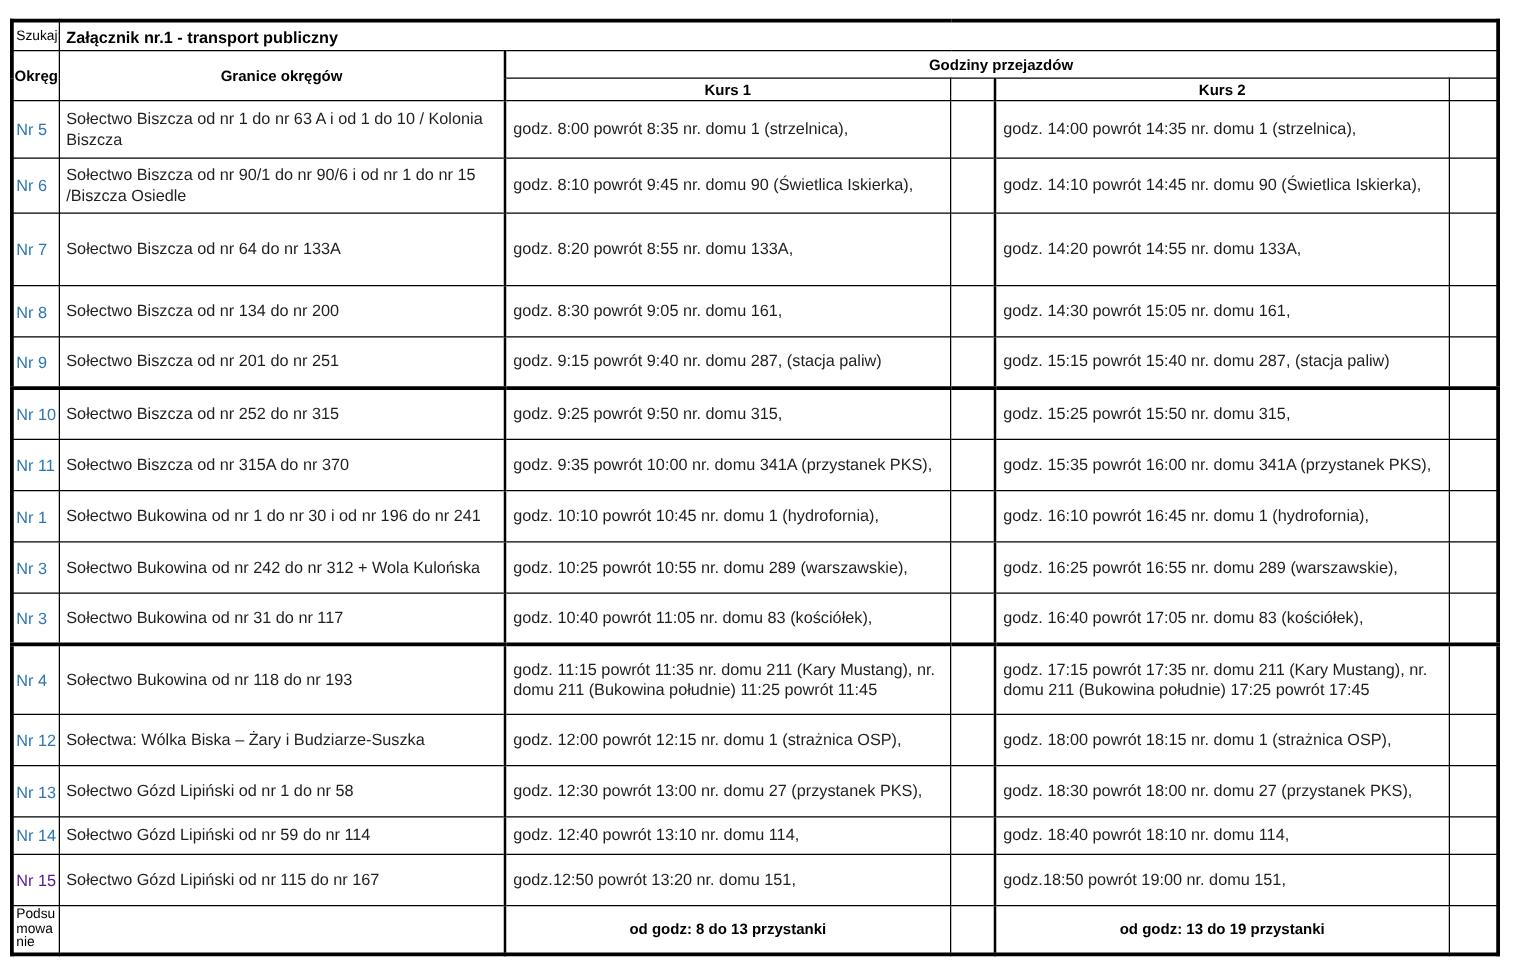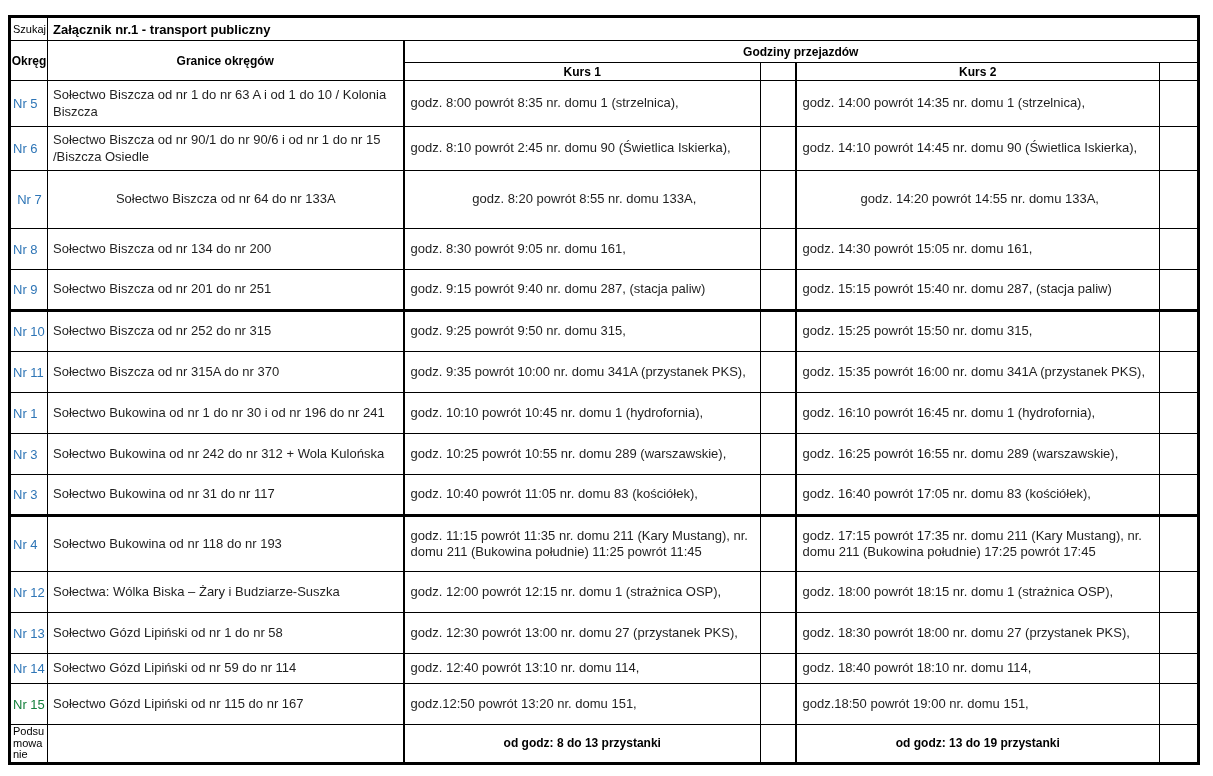--- a/index.html
+++ b/index.html
@@ -68,26 +68,26 @@
         <td class="okreg" style="color: rgb(46, 117, 182);">Nr 5</td>
         <td class="granice">Sołectwo Biszcza od nr 1 do nr 63 A i od 1 do 10 / Kolonia Biszcza</td>
         <td class="kurs bl2">godz. 8:00 powrót 8:35 nr. domu 1 (strzelnica),</td>
         <td class="spacer"></td>
         <td class="kurs bl2">godz. 14:00 powrót 14:35 nr. domu 1 (strzelnica),</td>
         <td class="spacer"></td>
       </tr>
       <tr style="height: 44px;">
         <td class="okreg" style="color: rgb(46, 117, 182);">Nr 6</td>
         <td class="granice">Sołectwo Biszcza od nr 90/1 do nr 90/6 i od nr 1 do nr 15 /Biszcza Osiedle</td>
-        <td class="kurs bl2">godz. 8:10 powrót 2:45 nr. domu 90 (Świetlica Iskierka),</td>
+        <td class="kurs bl2">godz. 8:10 powrót 9:45 nr. domu 90 (Świetlica Iskierka),</td>
         <td class="spacer"></td>
         <td class="kurs bl2">godz. 14:10 powrót 14:45 nr. domu 90 (Świetlica Iskierka),</td>
         <td class="spacer"></td>
       </tr>
-      <tr style="height: 58px; text-align: center;">
+      <tr style="height: 58px;">
         <td class="okreg" style="color: rgb(46, 117, 182);">Nr 7</td>
         <td class="granice">Sołectwo Biszcza od nr 64 do nr 133A</td>
         <td class="kurs bl2">godz. 8:20 powrót 8:55 nr. domu 133A,</td>
         <td class="spacer"></td>
         <td class="kurs bl2">godz. 14:20 powrót 14:55 nr. domu 133A,</td>
         <td class="spacer"></td>
       </tr>
       <tr style="height: 41px;">
         <td class="okreg" style="color: rgb(46, 117, 182);">Nr 8</td>
         <td class="granice">Sołectwo Biszcza od nr 134 do nr 200</td>
@@ -170,21 +170,21 @@
       </tr>
       <tr style="height: 30px;">
         <td class="okreg" style="color: rgb(46, 117, 182);">Nr 14</td>
         <td class="granice">Sołectwo Gózd Lipiński od nr 59 do nr 114</td>
         <td class="kurs bl2">godz. 12:40 powrót 13:10 nr. domu 114,</td>
         <td class="spacer"></td>
         <td class="kurs bl2">godz. 18:40 powrót 18:10 nr. domu 114,</td>
         <td class="spacer"></td>
       </tr>
       <tr style="height: 41px;">
-        <td class="okreg" style="color: #15803d;">Nr 15</td>
+        <td class="okreg" style="color: #4c1d95;">Nr 15</td>
         <td class="granice">Sołectwo Gózd Lipiński od nr 115 do nr 167</td>
         <td class="kurs bl2">godz.12:50 powrót 13:20 nr. domu 151,</td>
         <td class="spacer"></td>
         <td class="kurs bl2">godz.18:50 powrót 19:00 nr. domu 151,</td>
         <td class="spacer"></td>
       </tr>
     </tbody>
   <tfoot>
     <tr class="r-summary">
       <td class="podsum">Podsumowanie</td>

